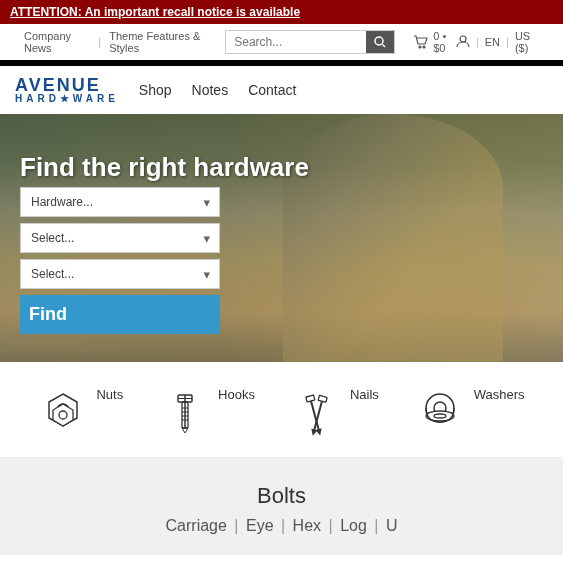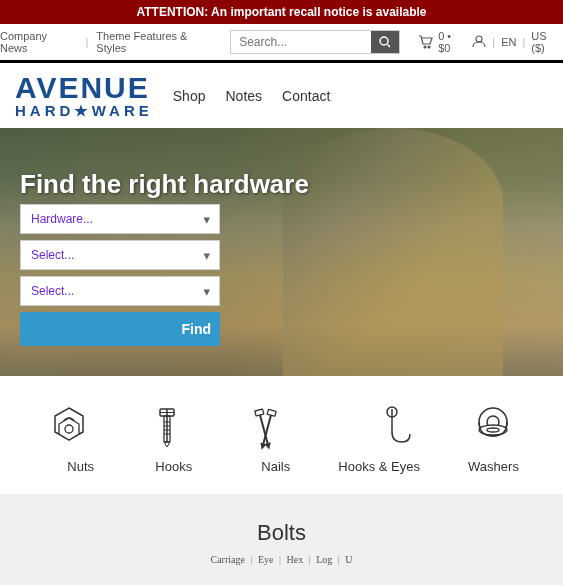--- a/index.html
+++ b/index.html
@@ -2,32 +2,33 @@
 <html><head>
   <meta charset="utf-8">
   <style>
     * { box-sizing: border-box; margin: 0; padding: 0; }
     body { font-family: Arial, sans-serif; font-size: 13px; color: #333; width: 563px; overflow-x: hidden; }
 
     
     .announcement-bar {
       background-color: #8b0000;
       color: #fff;
-      text-align: center;
+      text-align: left;
       padding: 5px 10px;
       font-size: 12px;
       font-weight: bold;
+      text-decoration: underline;
     }
 
     
     .top-nav {
       display: flex;
       align-items: center;
-      padding: 6px 0;
-      border-bottom: 3px solid #000000;
+      padding: 6px 24px;
+      border-bottom: 6px solid #000000;
       gap: 10px;
     }
     .top-nav-links {
       display: flex;
       align-items: center;
       gap: 8px;
       font-size: 11px;
       color: #555;
     }
     .top-nav-links span { color: #bbb; }
@@ -82,28 +83,28 @@
       padding: 10px 15px;
       gap: 20px;
     }
     .logo {
       display: flex;
       flex-direction: column;
       align-items: flex-start;
       line-height: 1;
     }
     .logo-avenue {
-      font-size: 30px;
+      font-size: 18px;
       font-weight: 900;
       color: #1a4d8f;
       letter-spacing: 2px;
       text-transform: uppercase;
     }
     .logo-hardware {
-      font-size: 15px;
+      font-size: 10px;
       font-weight: bold;
       color: #1a4d8f;
       letter-spacing: 4px;
       text-transform: uppercase;
       display: flex;
       align-items: center;
       gap: 2px;
     }
 
     .main-nav {
@@ -187,49 +188,49 @@
       transform: translateY(-50%);
       pointer-events: none;
       color: #666;
     }
     .select-wrap select {
       width: 100%;
       padding: 7px 40px 7px 10px;
       font-size: 12px;
       border: 1px solid #ccc;
       background: #fff;
-      color: #6d28d9;
+      color: #404040;
       appearance: none;
       -webkit-appearance: none;
     }
     .find-btn {
       width: 200px;
       padding: 9px;
       background: #3399cc;
       border: none;
       color: #fff;
-      font-size: 14px;
+      font-size: 18px;
       font-weight: bold;
       cursor: pointer;
-      text-align: right;
+      text-align: left;
     }
 
     
     .categories {
       display: flex;
       justify-content: space-around;
       align-items: flex-start;
       padding: 25px 20px 20px;
       background: #fff;
       border-bottom: 1px solid #eee;
     }
     .category-item {
       display: flex;
-      flex-direction: column;
-      align-items: flex-end;
+      flex-direction: row;
+      align-items: flex-start;
       gap: 8px;
       cursor: pointer;
     }
     .category-icon {
       width: 50px;
       height: 50px;
       display: flex;
       align-items: center;
       justify-content: center;
     }
@@ -244,23 +245,22 @@
       background: #f0f0f0;
       text-align: center;
       padding: 25px 36px 20px;
     }
     .bolts-title {
       font-size: 22px;
       color: #333;
       margin-bottom: 8px;
     }
     .bolts-links {
-      font-size: 10px;
+      font-size: 16px;
       color: #555;
-      font-family: Liberation Serif, serif;
     }
     .bolts-links a {
       color: #555;
       text-decoration: none;
     }
     .bolts-links span { color: #999; margin: 0 3px; }
 
     
     svg { overflow: visible; }
   </style>
@@ -401,32 +401,20 @@
         <g transform="rotate(15, 22, 22)">
           <line x1="25" y1="5" x2="25" y2="42" stroke="#333" stroke-width="2"></line>
           <rect x="21" y="5" width="8" height="5" rx="0.5" stroke="#333" stroke-width="1.3" fill="white"></rect>
           <polygon points="23,40 27,40 25,44" fill="#333"></polygon>
         </g>
       </svg>
     </div>
     <span class="category-label">Nails</span>
   </div>
 
-  <div class="category-item">
-    <div class="category-icon">
-      <svg width="45" height="45" viewBox="0 0 45 45" fill="none" stroke="#333" stroke-width="1.5">
-
-        <line x1="20" y1="5" x2="20" y2="28" stroke="#333" stroke-width="1.5"></line>
-        <path d="M20,28 Q20,38 30,38 Q38,38 38,30" stroke="#333" stroke-width="1.5" fill="none"></path>
-
-        <circle cx="20" cy="8" r="5" stroke="#333" stroke-width="1.5" fill="none"></circle>
-      </svg>
-    </div>
-    <span class="category-label">Hooks &amp; Eyes</span>
-  </div>
 
   <div class="category-item">
     <div class="category-icon">
       <svg width="45" height="45" viewBox="0 0 45 45" fill="none" stroke="#333" stroke-width="1.5">
 
         <circle cx="22" cy="18" r="14" stroke="#333" stroke-width="1.5" fill="none"></circle>
 
         <circle cx="22" cy="18" r="6" stroke="#333" stroke-width="1.5" fill="none"></circle>
 
         <ellipse cx="22" cy="26" rx="14" ry="5" stroke="#333" stroke-width="1.3" fill="white"></ellipse>

